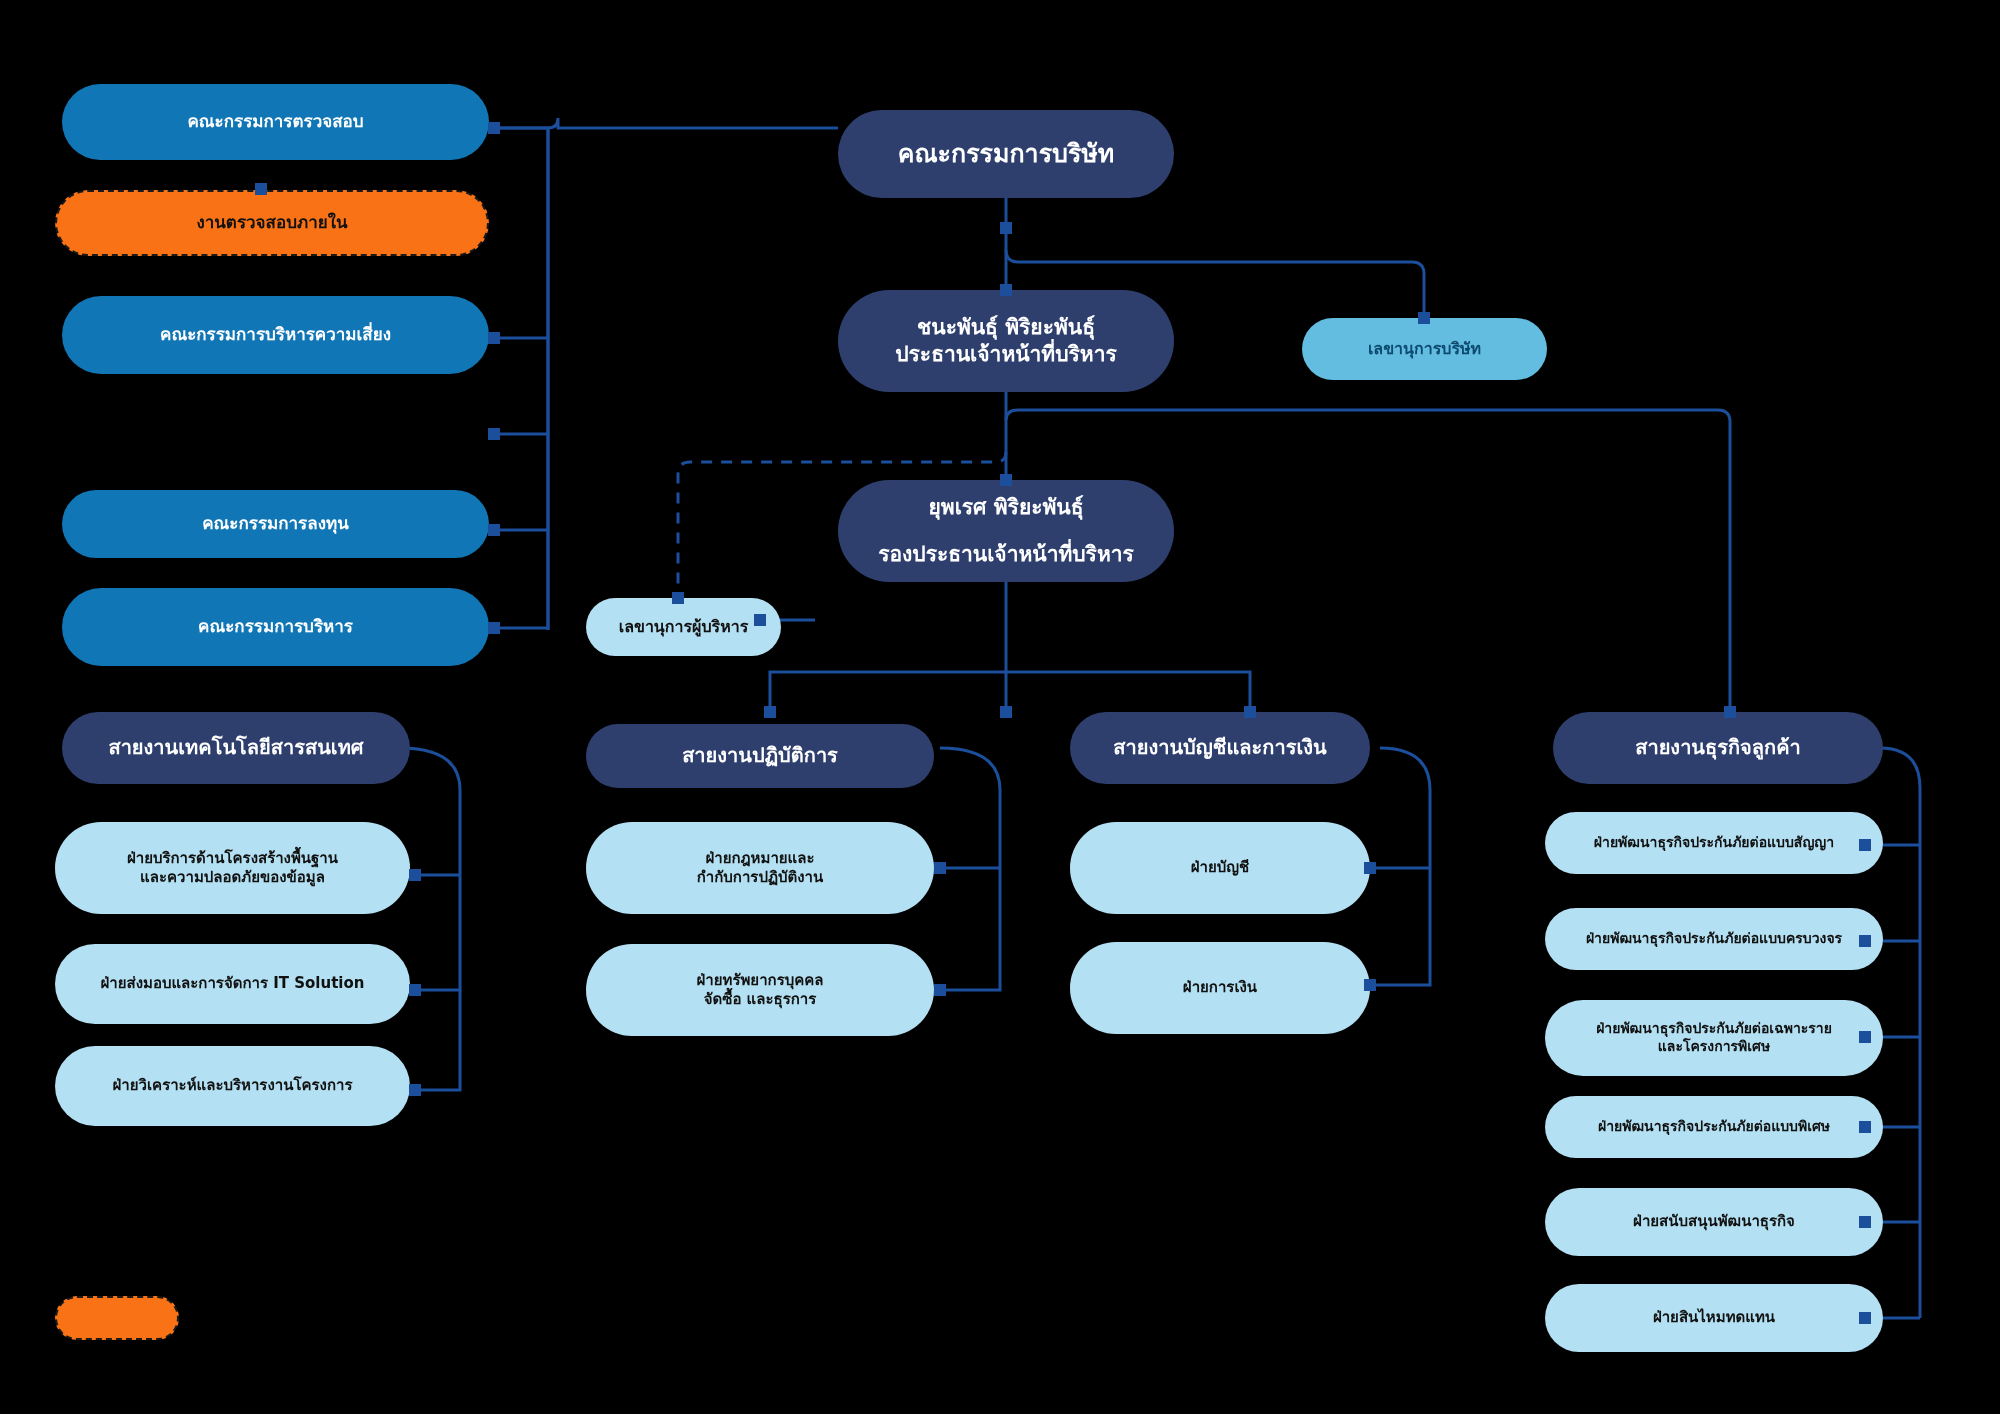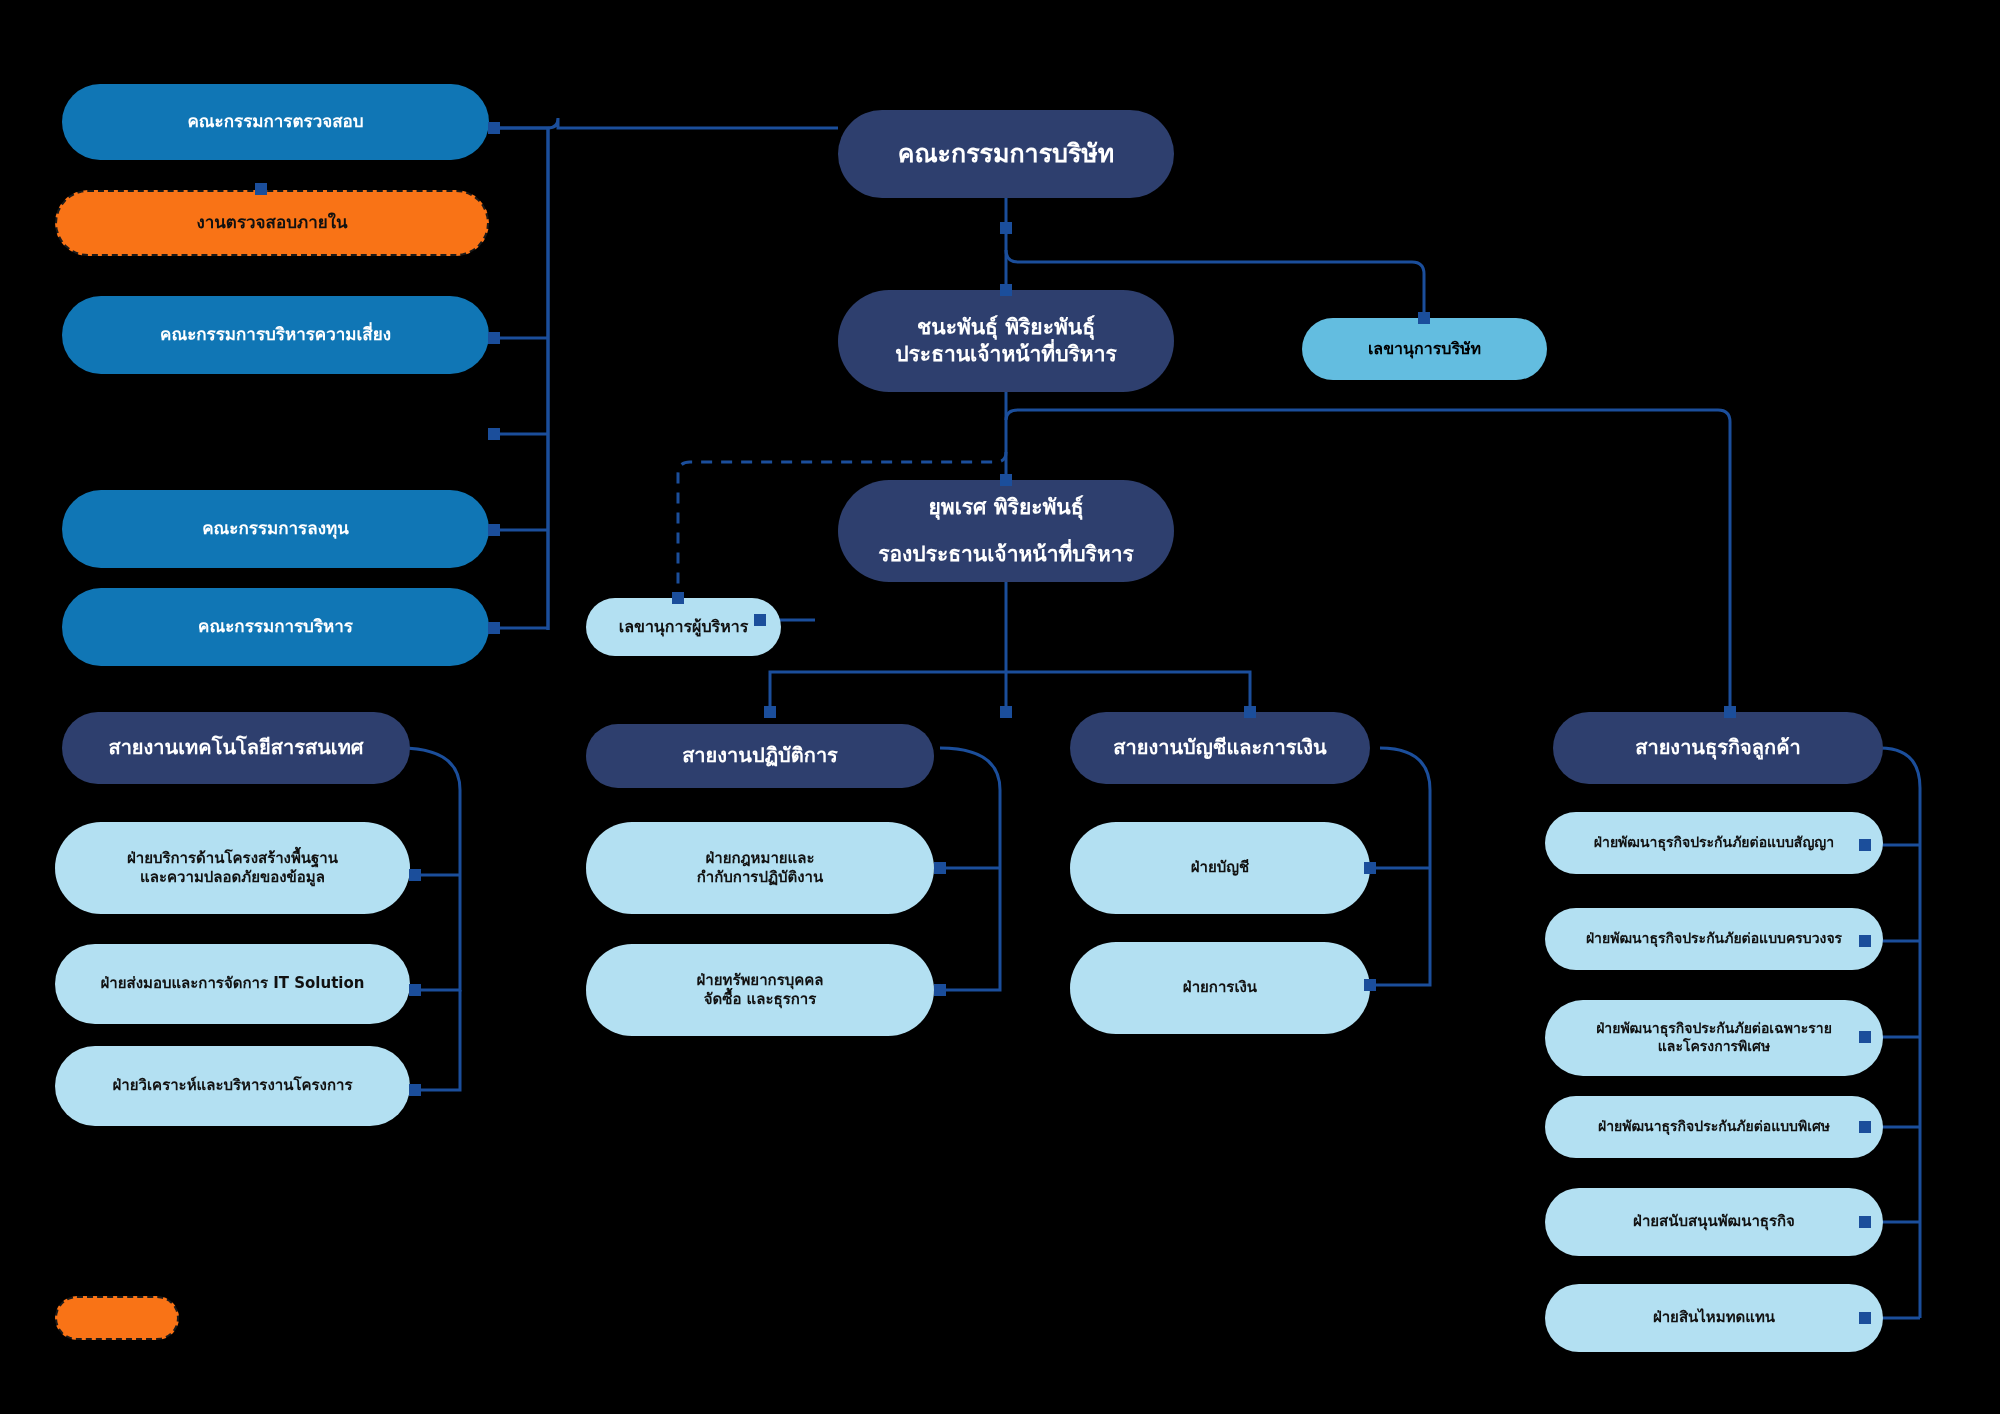--- a/index.html
+++ b/index.html
@@ -26,21 +26,21 @@
 
   
   .n-committee { background:#1076b5; color:#ffffff; font-weight:700; font-size:17px; }
   
   .n-dashed { background:#f97316; color:#111111; font-weight:700; font-size:17px;
               border:2px dashed #1a1a1a; }
   
   .n-navy { background:#2e3f6e; color:#ffffff; font-weight:700; }
   
   .n-light { background:#b3e0f2; color:#111111; font-weight:700; font-size:15px; }
-  .n-lightmid { background:#63bde0; color:#000000; font-weight:700; font-size:16px; }
+  .n-lightmid { background:#63bde0; color:#0c4a6e; font-weight:700; font-size:16px; }
 
   .board   { font-size:25px; }
   .exec    { font-size:21px; }
   .division{ font-size:20px; }
 
   .dot { position:absolute; width:12px; height:12px; background:#1b4e9b; z-index:6; }
 </style>
 </head>
 <body>
 
@@ -142,21 +142,21 @@
 
   <div class="node n-dashed" style="left:55px;top:190px;width:434px;height:66px;">
     <span>งานตรวจสอบภายใน</span>
   </div>
 
   <div class="node n-committee" style="left:62px;top:296px;width:427px;height:78px;">
     <span>คณะกรรมการบริหารความเสี่ยง</span>
   </div>
 
 
-  <div class="node n-committee" style="left:62px;top:490px;width:427px;height:78px;">
+  <div class="node n-committee" style="left:62px;top:490px;width:427px;height:68px;">
     <span>คณะกรรมการลงทุน</span>
   </div>
 
   <div class="node n-committee" style="left:62px;top:588px;width:427px;height:78px;">
     <span>คณะกรรมการบริหาร</span>
   </div>
 
   <div class="node n-navy board" style="left:838px;top:74px;width:336px;height:88px;margin-top:36px;">
     <span>คณะกรรมการบริษัท</span>
   </div>

